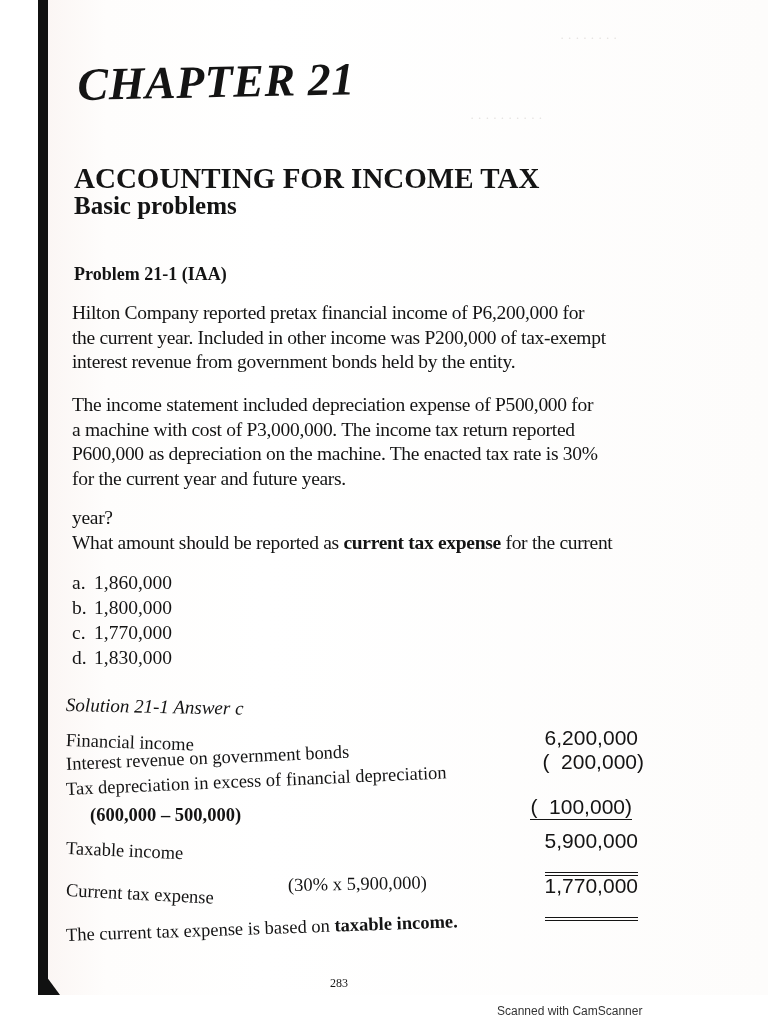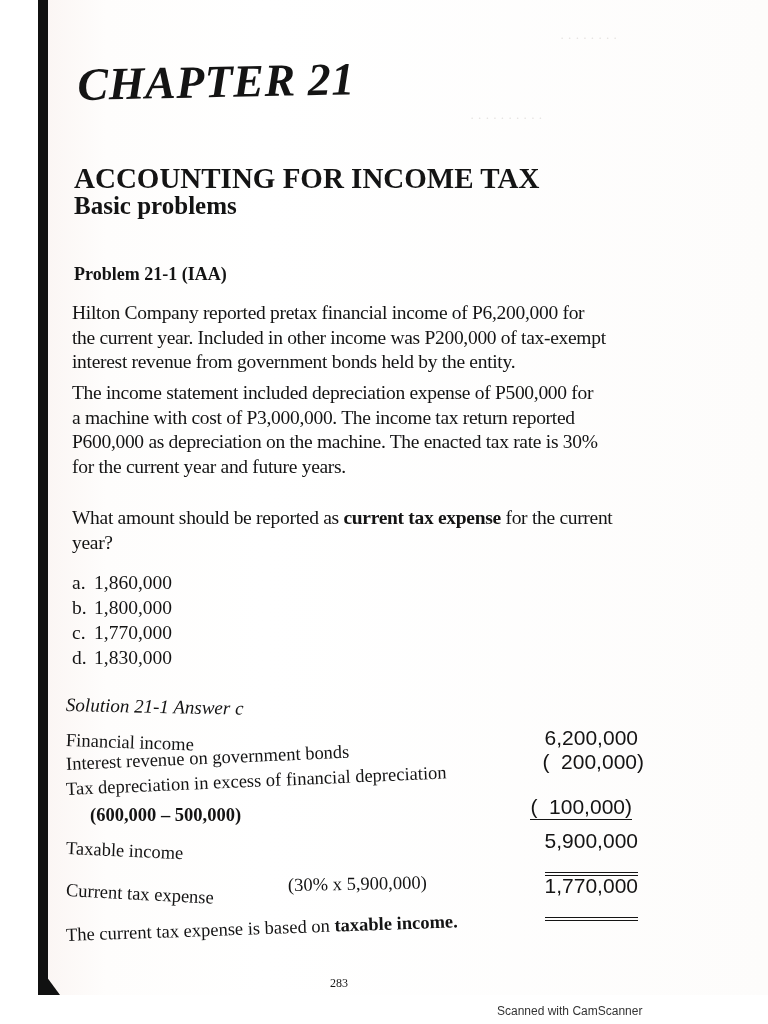--- a/index.html
+++ b/index.html
@@ -65,21 +65,21 @@
       font-weight: bold;
     }
     .para {
       left: 72px;
       font-size: 19.5px;
       line-height: 24.5px;
       letter-spacing: -0.3px;
     }
     .para p { margin: 0; }
     .p1 { top: 301px; }
-    .p2 { top: 381px; }
+    .p2 { top: 393px; }
     .p3 { top: 506px; }
     .bold { font-weight: bold; }
     .choices {
       left: 72px; top: 570px;
       font-size: 19.5px;
       line-height: 25px;
     }
     .choice { display: flex; }
     .choice-letter { width: 22px; }
     .solution-heading {
@@ -147,22 +147,22 @@
   </div>
 
   <div class="abs serif para p2">
     <p>The income statement included depreciation expense of P500,000 for</p>
     <p>a machine with cost of P3,000,000. The income tax return reported</p>
     <p>P600,000 as depreciation on the machine. The enacted tax rate is 30%</p>
     <p>for the current year and future years.</p>
   </div>
 
   <div class="abs serif para p3">
+    <p>year?</p>
     <p><span>What amount should be reported as </span><span class="bold">current tax expense</span><span> for the current</span></p>
-    <p>year?</p>
   </div>
 
   <div class="abs serif choices">
     <div class="choice">
       <span class="choice-letter">a.</span>
       <span>1,860,000</span>
     </div>
     <div class="choice">
       <span class="choice-letter">b.</span>
       <span>1,800,000</span>

